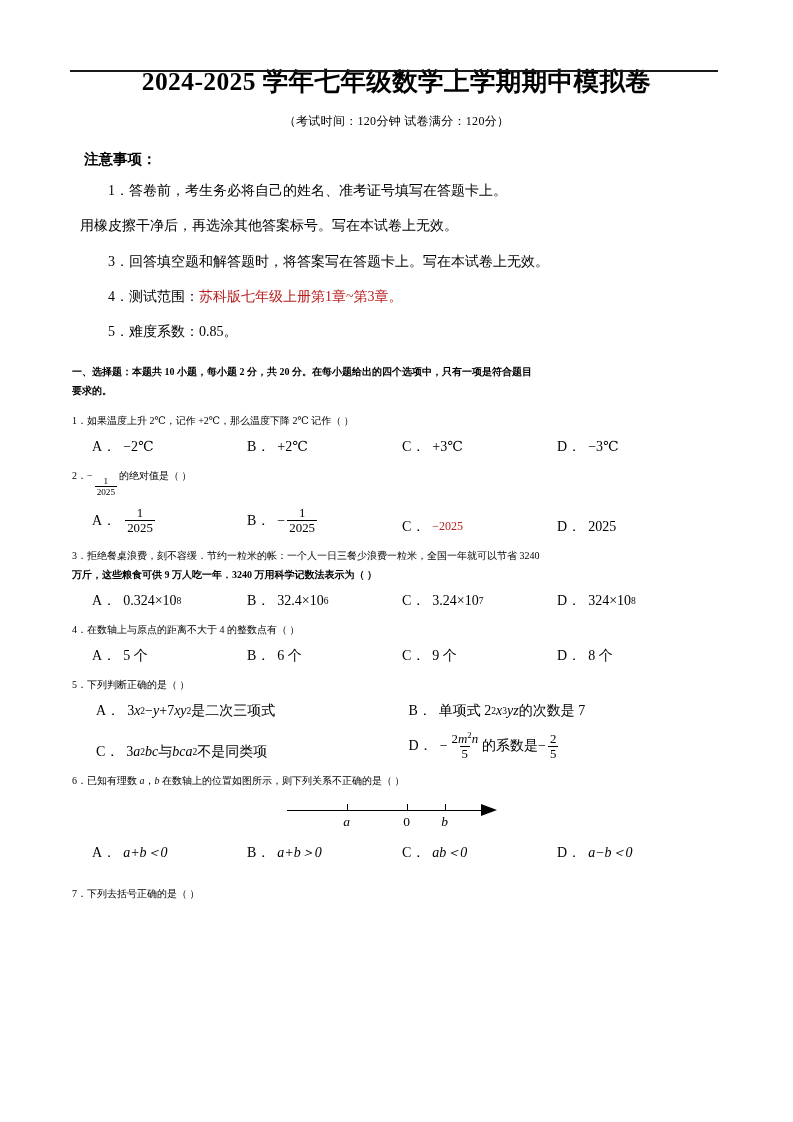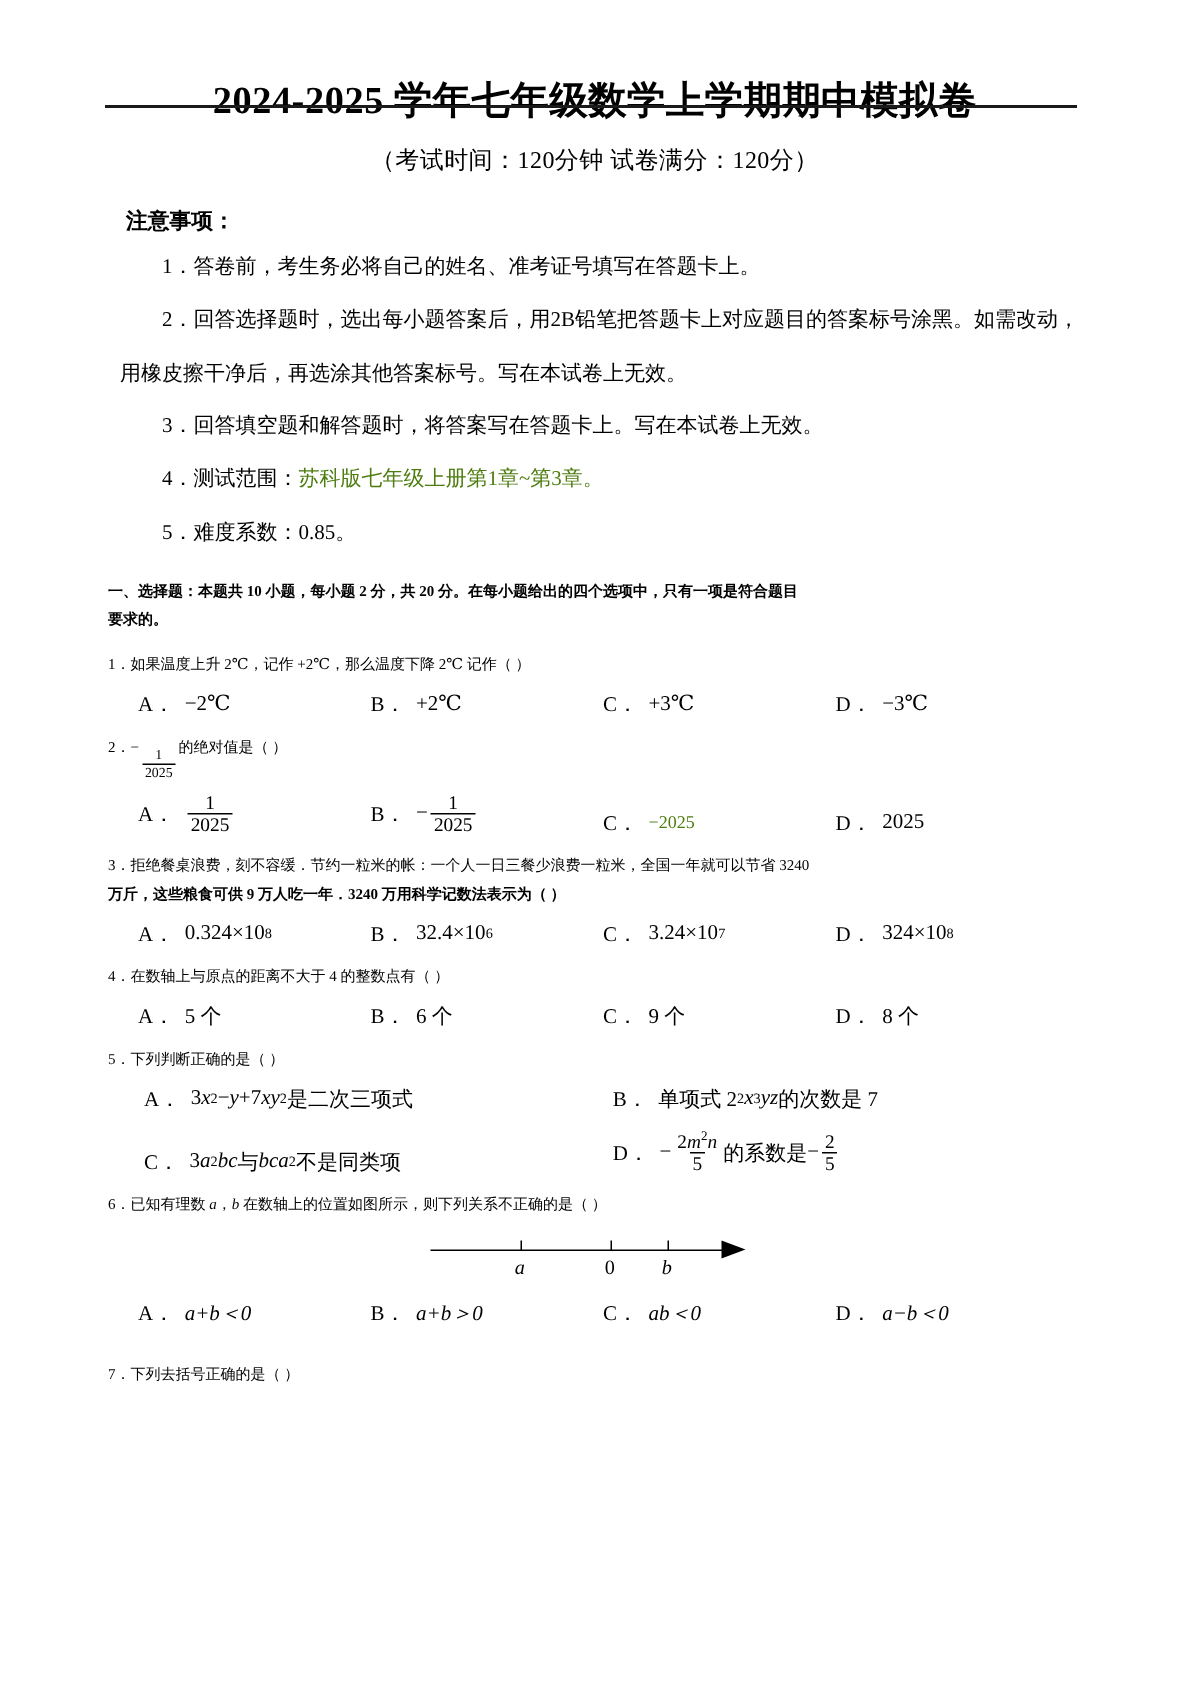--- a/index.html
+++ b/index.html
@@ -25,32 +25,32 @@
   }
   .top-rule {
     position: absolute;
     left: 70px;
     top: 70px;
     width: 648px;
     height: 0;
     border-top: 2px solid #1a1a1a;
   }
   .doc-title {
-    margin: 0;
+    margin: 15px;
     padding-top: 50px;
     text-align: center;
     font-size: 25.5px;
     font-weight: bold;
     letter-spacing: 0.4px;
     line-height: 1.3;
     font-family: "Liberation Serif", "DejaVu Serif", serif;
   }
   .subtitle {
     text-align: center;
-    font-size: 16px;
+    font-size: 12px;
     margin-top: 14px;
     letter-spacing: 0.3px;
   }
   .notice-head {
     font-size: 14.5px;
     font-weight: bold;
     margin-top: 20px;
     margin-left: 12px;
   }
   .notice-item {
@@ -58,21 +58,21 @@
     line-height: 1.95;
     margin-top: 8px;
     text-indent: 28px;
     margin-left: 8px;
     text-align: justify;
   }
   .notice-item.cont {
     text-indent: 0;
   }
   .red {
-    color: #4d7c0f;
+    color: #b91c1c;
   }
   .section-head {
     font-size: 10px;
     font-weight: bold;
     line-height: 1.95;
     margin-top: 16px;
     text-align: justify;
   }
   .q {
     margin-top: 10px;
@@ -183,21 +183,20 @@
 
   <div class="top-rule"></div>
 
   <h1 class="doc-title">2024-2025 学年七年级数学上学期期中模拟卷</h1>
 
   <div class="subtitle">（考试时间：120分钟    试卷满分：120分）</div>
 
   <div class="notice-head">注意事项：</div>
 
   <div class="notice-item">1．答卷前，考生务必将自己的姓名、准考证号填写在答题卡上。</div>
-  <div class="notice-item">2．回答选择题时，选出每小题答案后，用2B铅笔把答题卡上对应题目的答案标号涂黑。如需改动，</div>
   <div class="notice-item cont">用橡皮擦干净后，再选涂其他答案标号。写在本试卷上无效。</div>
   <div class="notice-item">3．回答填空题和解答题时，将答案写在答题卡上。写在本试卷上无效。</div>
   <div class="notice-item"><span>4．测试范围：</span><span class="red">苏科版七年级上册第1章~第3章。</span></div>
   <div class="notice-item">5．难度系数：0.85。</div>
 
   <div class="section-head">
     <span>一、选择题：本题共 10 小题，每小题 2 分，共 20 分。在每小题给出的四个选项中，只有一项是符合题目</span><br>
     <span>要求的。</span>
   </div>
 

